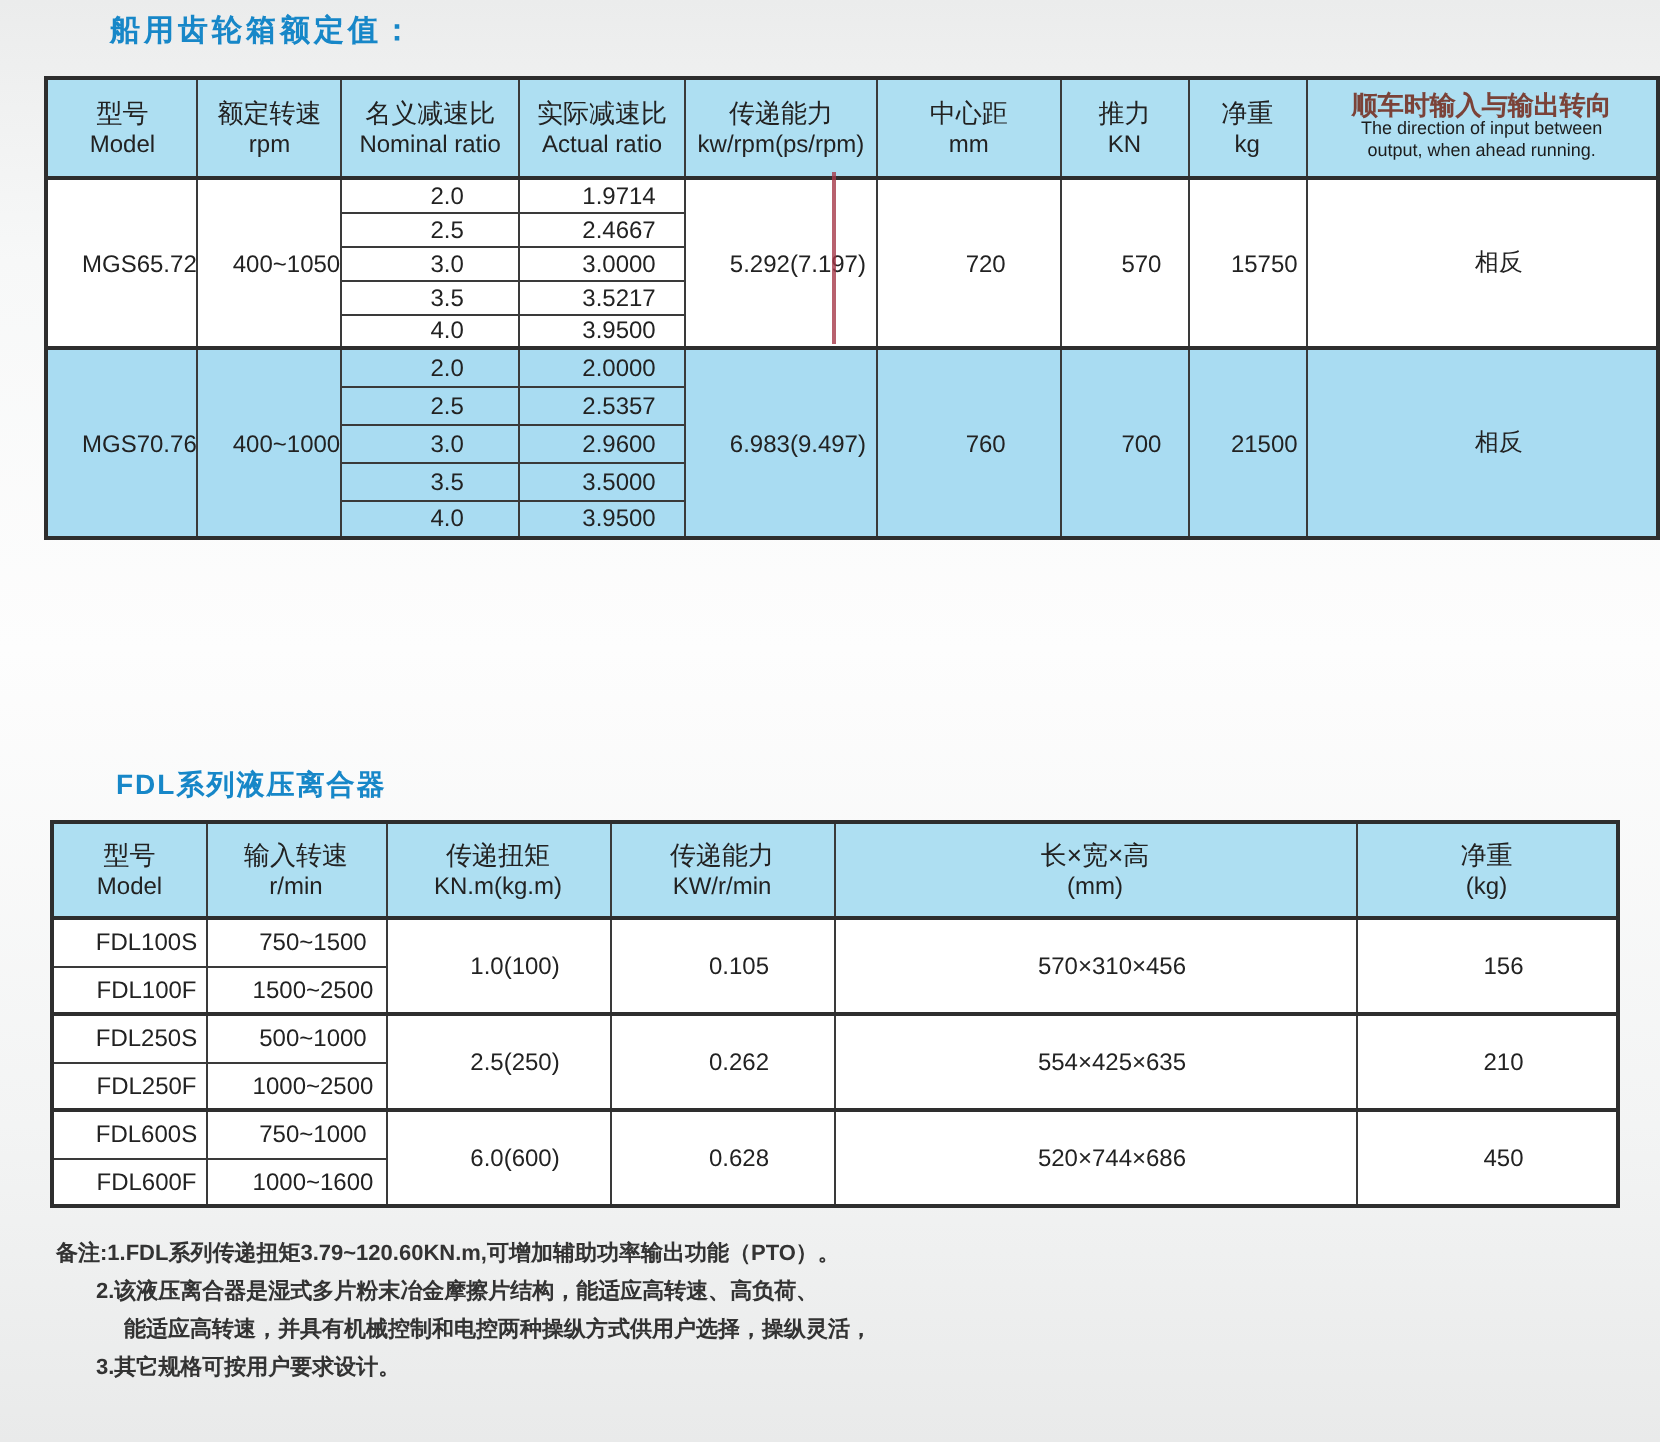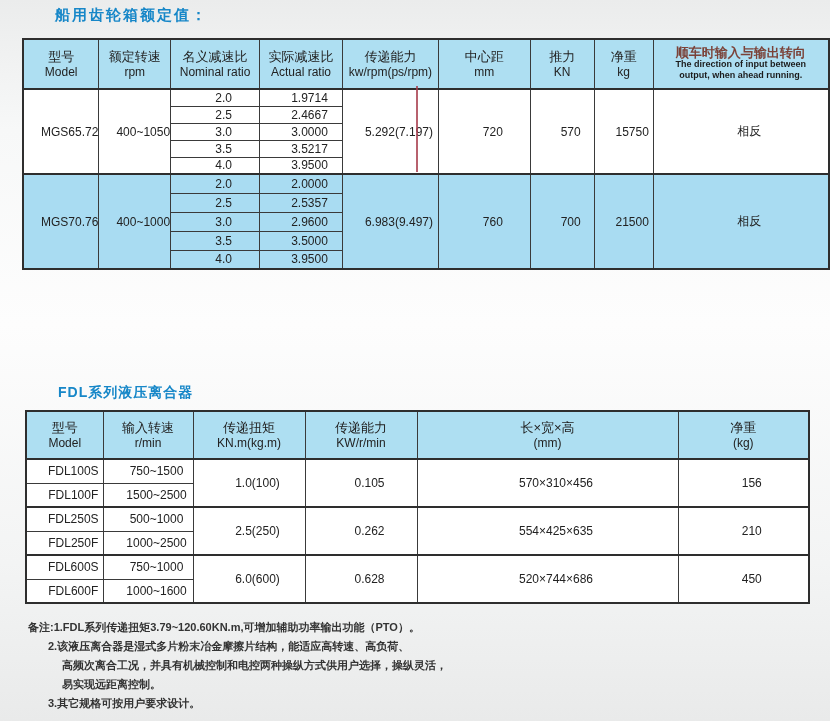--- a/index.html
+++ b/index.html
@@ -33,21 +33,21 @@
   .en{font-size:12px;line-height:15px;}
   td{font-size:12px;padding-left:17px;}
   #gearbox-table thead th{height:48px;}
   #clutch-table thead th{height:46px;}
   #gearbox-body tr{height:17px;}
   #gearbox-body tr.shaded{height:19px;}
   #gearbox-body tr.shaded td{background:var(--shaded-fill);}
   #clutch-body tr{height:24px;}
   tr.group-start td{border-top:2px solid #2e2e2e;}
   th.dir-head .cn{font-size:13px;font-weight:bold;color:var(--dir-text);line-height:12px;}
-  th.dir-head .en{font-size:9px;font-weight:bold;line-height:11px;color:#1c1c1c;}
+  th.dir-head .en{font-size:9px;font-weight:normal;line-height:11px;color:#1c1c1c;}
   #red-artifact{position:absolute;left:394px;top:48px;width:2px;height:86px;
                 background:var(--artifact);opacity:.8;pointer-events:none;}
   #notes{position:absolute;left:28px;top:618px;font-size:11px;font-weight:bold;
          color:#333;line-height:19px;}
   .note-line{white-space:nowrap;}
   .ind1{padding-left:20px;}
   .ind2{padding-left:34px;}
 </style>
 </head>
 <body>
@@ -245,16 +245,15 @@
           <td>FDL600F</td>
           <td>1000~1600</td>
         </tr>
       </tbody>
   </table>
 </div>
 
 <div id="notes">
   <div class="note-line">备注:1.FDL系列传递扭矩3.79~120.60KN.m,可增加辅助功率输出功能（PTO）。</div>
   <div class="note-line ind1">2.该液压离合器是湿式多片粉末冶金摩擦片结构，能适应高转速、高负荷、</div>
-  <div class="note-line ind2">高频次离合工况，并具有机械控制和电控两种操纵方式供用户选择，操纵灵活，</div>
-  <div class="note-line ind2">易实现远距离控制。</div>
+  <div class="note-line ind2">能适应高转速，并具有机械控制和电控两种操纵方式供用户选择，操纵灵活，</div>
   <div class="note-line ind1">3.其它规格可按用户要求设计。</div>
 </div>
 
 </body></html>

